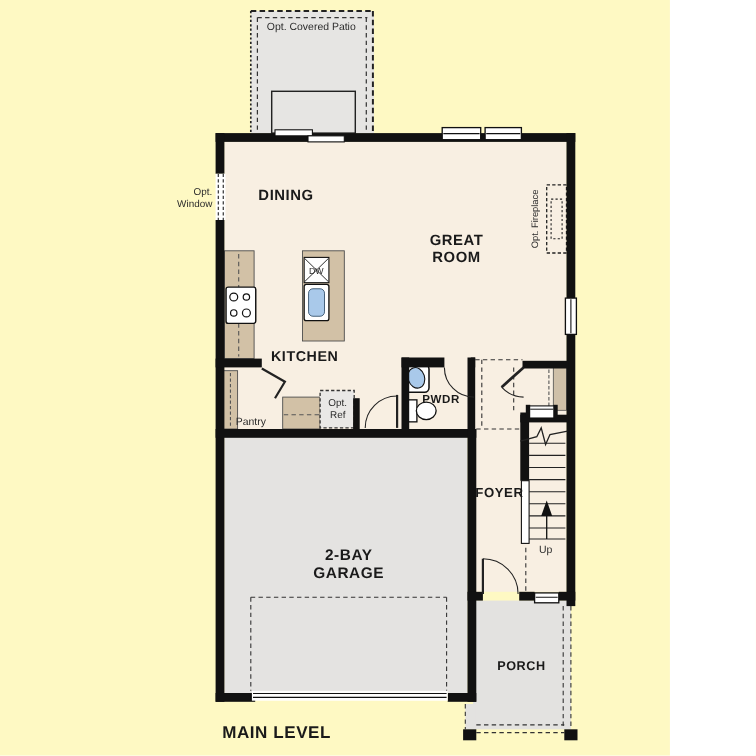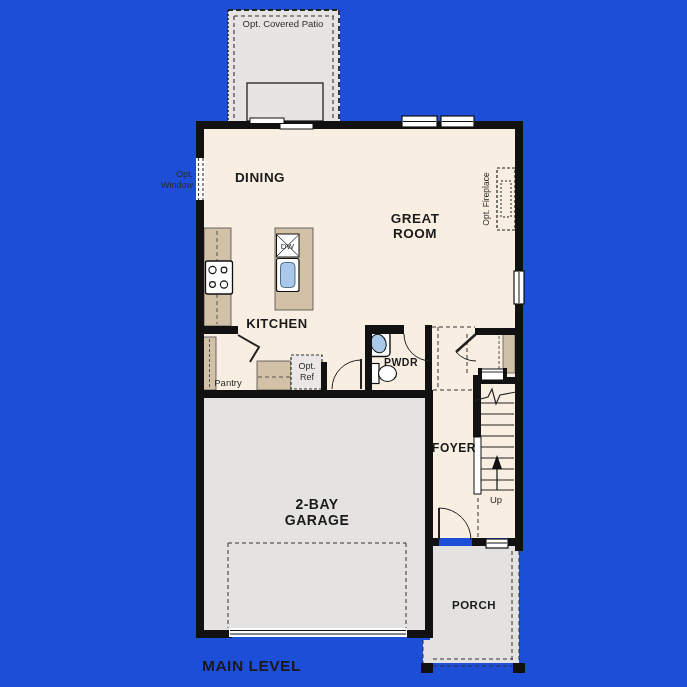--- a/index.html
+++ b/index.html
@@ -1,16 +1,16 @@
 <!DOCTYPE html>
 <html><head>
 <meta charset="utf-8">
 <style>
   html,body{margin:0;padding:0;background:#ffffff;}
-  .stage{position:relative;width:687px;height:687px;background:#1d4ed8;overflow:hidden;
+  .stage{position:relative;width:609px;height:687px;background:#fef9c3;overflow:hidden;
          font-family:"Liberation Sans", sans-serif;}
   svg{display:block;}
   text{font-family:"Liberation Sans", sans-serif;fill:#1a1a1a;}
   .room-label{font-weight:bold;letter-spacing:.5px;}
   .small-label{fill:#2b2b2b;}
 </style>
 </head>
 <body>
 
 <div class="stage">

